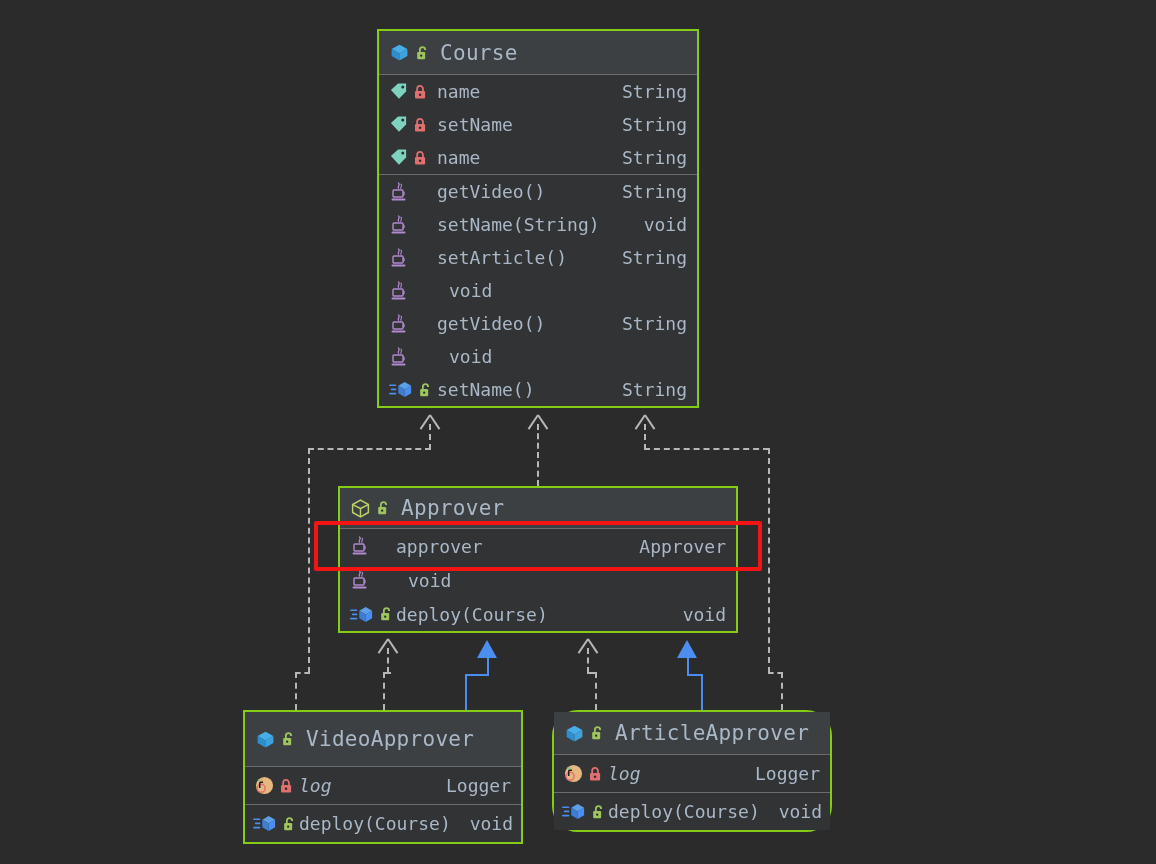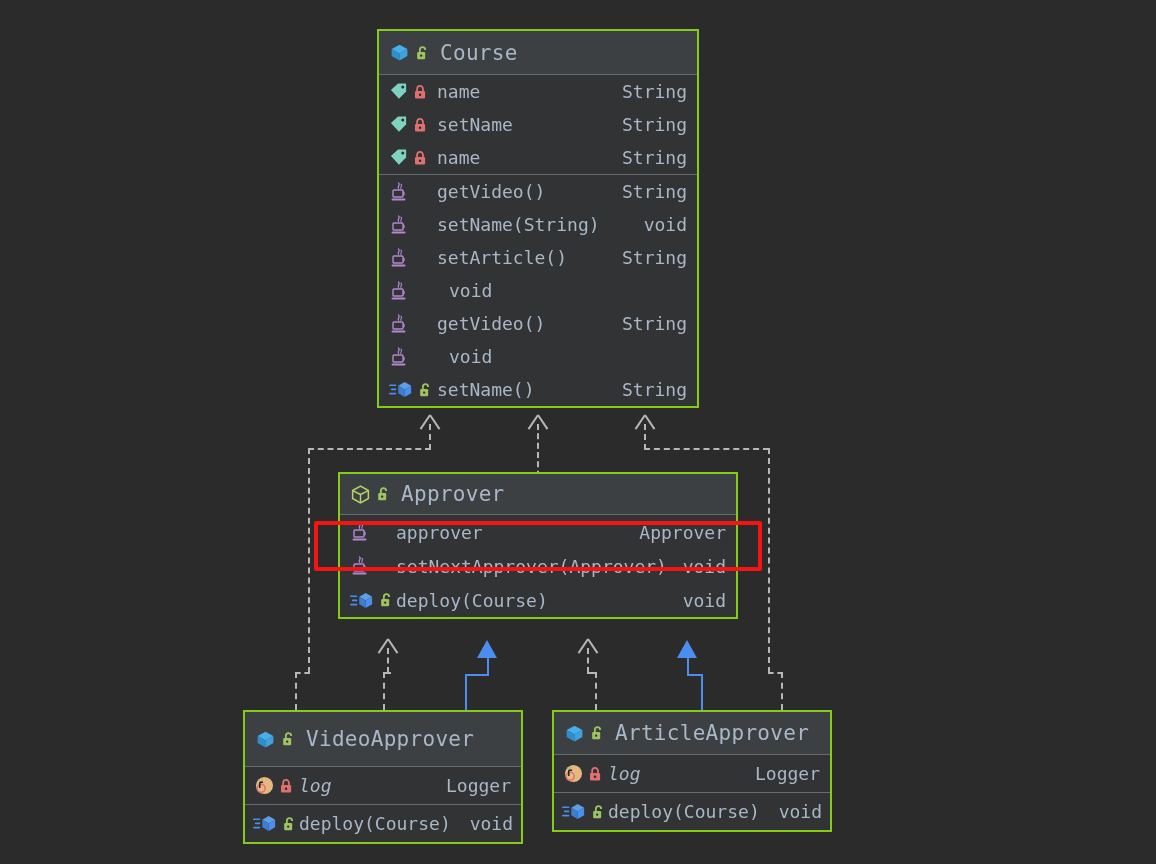--- a/index.html
+++ b/index.html
@@ -402,21 +402,21 @@
               <circle cx="6.5" cy="12" r="1.3" fill="#2b2b2b"></circle>
             </svg>
           </span>
         </span>
         <span class="row-name">setName()</span>
         <span class="row-type">String</span>
       </div>
     </div>
   </div>
 
-  <div class="uml-box" style="left:338px; top:472px; width:400px;">
+  <div class="uml-box" style="left:338px; top:486px; width:400px;">
     <div class="uml-header" style="height:41px;">
       <span class="ico sp">
         <svg width="21" height="21" viewBox="0 0 24 24">
           <path d="M12 2.5 L21 7.5 L21 16.5 L12 21.5 L3 16.5 L3 7.5 Z" fill="none" stroke="#b9d268" stroke-width="1.7"></path>
           <path d="M12 12 L21 7.5 M12 12 L3 7.5 M12 12 L12 21.5" fill="none" stroke="#b9d268" stroke-width="1.6"></path>
         </svg>
       </span>
       <span class="ico">
         <svg width="15" height="16" viewBox="0 0 16 18">
           <path d="M5 8 V5.5 a3 3 0 0 1 6 0" fill="none" stroke="#9ec45f" stroke-width="2"></path>
@@ -450,21 +450,20 @@
           <span class="ico">
             <svg width="20" height="22" viewBox="0 0 20 22">
               <path d="M9.5 2 c2.5 2 -1.5 3 0 5.2" fill="none" stroke="#b389d0" stroke-width="1.3" stroke-linecap="round"></path>
               <path d="M12 3.2 c2 1.6 -1.2 2.6 0 4.2" fill="none" stroke="#b389d0" stroke-width="1.1" stroke-linecap="round"></path>
               <rect x="4" y="9" width="10" height="7" rx="1" fill="none" stroke="#b389d0" stroke-width="1.4"></rect>
               <path d="M14 10.5 a2.3 2.3 0 0 1 0 4" fill="none" stroke="#b389d0" stroke-width="1.3"></path>
               <rect x="2.5" y="17.5" width="14" height="2" rx="1" fill="#b389d0"></rect>
             </svg>
           </span>
         </span>
-        <span class="row-name">setNextApprover(Approver)</span>
         <span class="row-type">void</span>
       </div>
 
       <div class="uml-row" style="height:34px;">
         <span class="row-icons" style="width:44px;">
           <span class="ico sp">
             <svg width="24" height="19" viewBox="0 0 26 20">
               <rect x="0" y="4.5" width="8" height="1.8" rx="0.9" fill="#4b8ef0"></rect>
               <rect x="2" y="9" width="6" height="1.8" rx="0.9" fill="#4b8ef0"></rect>
               <rect x="0" y="13.5" width="8" height="1.8" rx="0.9" fill="#4b8ef0"></rect>
@@ -552,21 +551,21 @@
               <circle cx="6.5" cy="12" r="1.3" fill="#2b2b2b"></circle>
             </svg>
           </span>
         </span>
         <span class="row-name">deploy(Course)</span>
         <span class="row-type">void</span>
       </div>
     </div>
   </div>
 
-  <div class="uml-box" style="left:552px; top:710px; width:280px;">
+  <div class="uml-box" style="left:552px; top:710px; width:280px;border-radius:26px;">
     <div class="uml-header" style="height:43px;">
       <span class="ico sp">
         <svg width="21" height="21" viewBox="0 0 24 24">
           <path d="M12 3 L21 8 L12 13 L3 8 Z" fill="#46aee8"></path>
           <path d="M3 8 L12 13 L12 21 L3 16 Z" fill="#2e8fd0"></path>
           <path d="M21 8 L12 13 L12 21 L21 16 Z" fill="#3fa2dd"></path>
         </svg>
       </span>
       <span class="ico">
         <svg width="15" height="16" viewBox="0 0 16 18">

